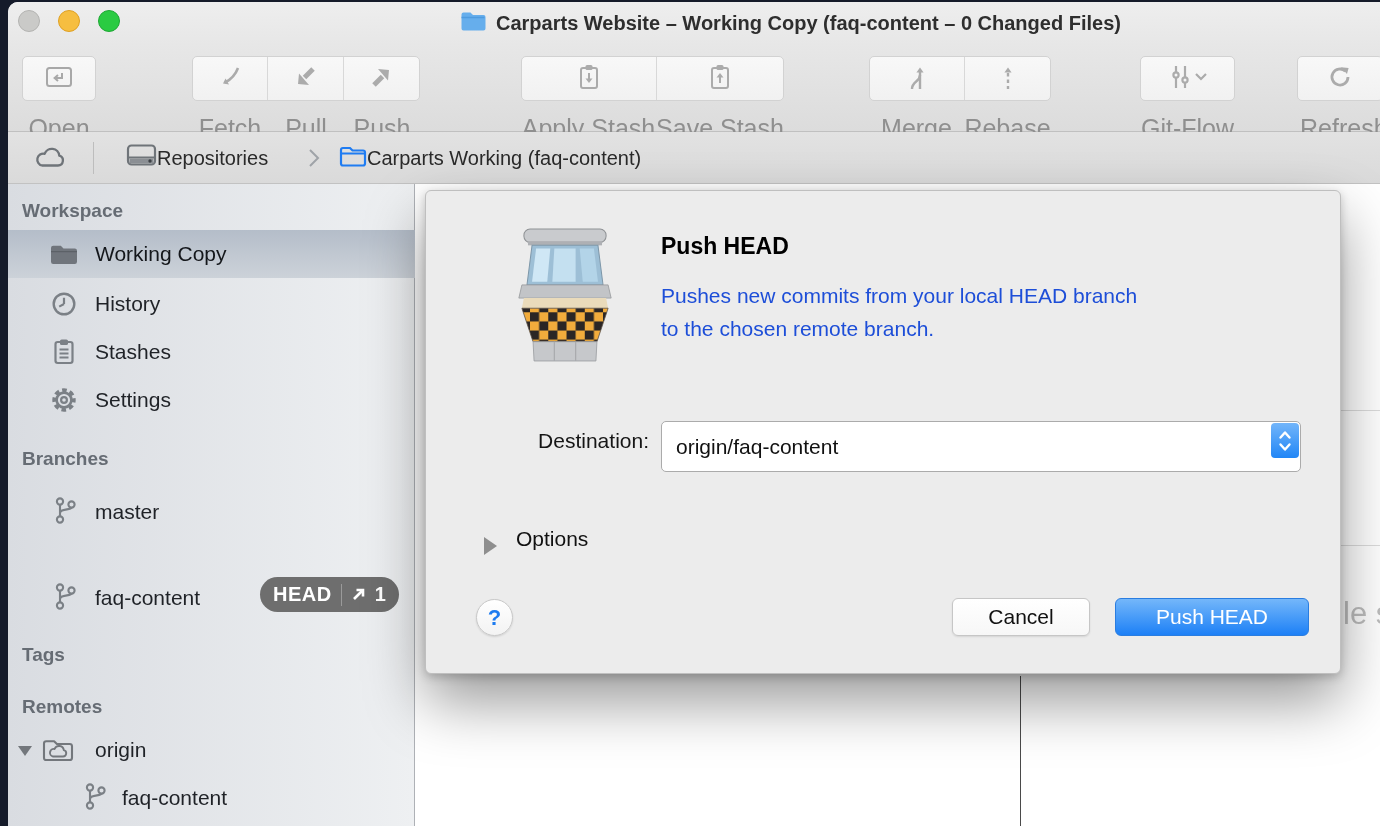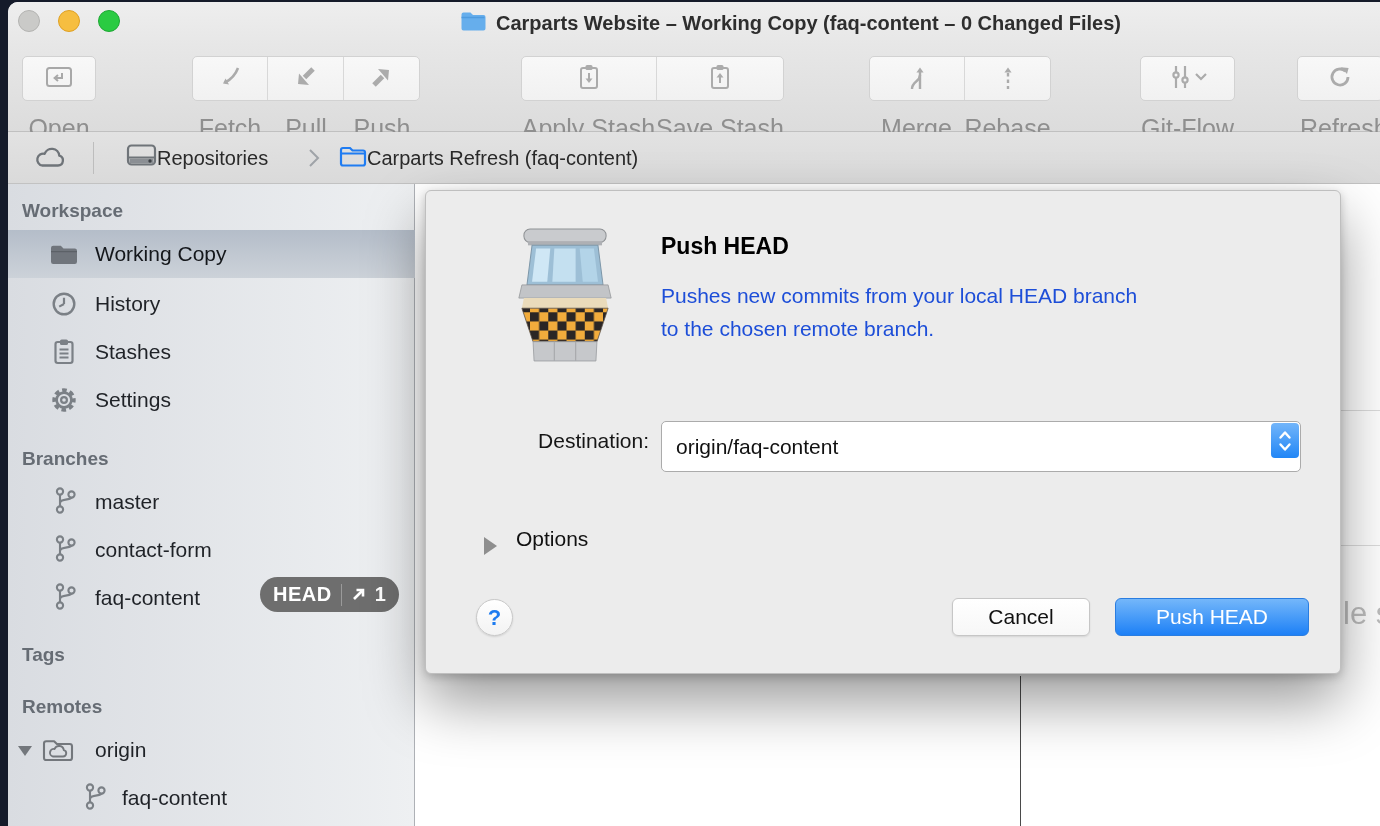--- a/index.html
+++ b/index.html
@@ -251,21 +251,21 @@
         <path d="M2 2 L10 10 L2 18"></path>
       </svg>
     </div>
     <div class="crumb-item" style="left:331px;">
       <span>
         <svg width="28" height="22" viewBox="0 0 28 22" fill="none" stroke="#1f7cf2" stroke-width="2.2">
           <path d="M2 5 q0-2 2-2 h7 l2.5 2.5 h10.5 q2 0 2 2 v11 q0 2 -2 2 h-20 q-2 0 -2-2 z"></path>
           <path d="M2 8.5 h24"></path>
         </svg>
       </span>
-      <span>Carparts Refresh (faq-content)</span>
+      <span>Carparts Working (faq-content)</span>
     </div>
   </div>
 
   <div class="sidebar">
 
     <div class="sec-title" style="top:16px;">Workspace</div>
 
     <div class="side-row selected" style="top:46px;">
       <span class="icon">
         <svg width="30" height="24" viewBox="0 0 30 24">
@@ -303,45 +303,33 @@
           <circle cx="14" cy="14" r="9.2" stroke-width="5" stroke-dasharray="4.3 2.92" stroke-dashoffset="2"></circle>
           <circle cx="14" cy="14" r="7.4" stroke-width="2.6"></circle>
           <circle cx="14" cy="14" r="2.9" stroke-width="2.2"></circle>
         </svg>
       </span>
       <span class="lbl">Settings</span>
     </div>
 
     <div class="sec-title" style="top:264px;text-align:right;">Branches</div>
 
-    <div class="side-row" style="top:294px;text-align:center;">
+    <div class="side-row" style="top:304px;text-align:center;">
       <span class="branch-icon-wrap">
         <svg width="24" height="29" viewBox="0 0 24 29" fill="none" stroke="#7b8086" stroke-width="2.1">
           <circle cx="6" cy="5.5" r="3.1"></circle>
             <circle cx="6" cy="23.5" r="3.1"></circle>
             <circle cx="17.5" cy="8.5" r="3.1"></circle>
           <path d="M6 8.6 v11.8"></path>
           <path d="M6 17 C6 12 17.5 14.5 17.5 11.6"></path>
         </svg>
       </span>
       <span class="lbl">master</span>
     </div>
 
-    <div class="side-row" style="top:342px;">
-      <span class="branch-icon-wrap">
-        <svg width="24" height="29" viewBox="0 0 24 29" fill="none" stroke="#7b8086" stroke-width="2.1">
-          <circle cx="6" cy="5.5" r="3.1"></circle>
-            <circle cx="6" cy="23.5" r="3.1"></circle>
-            <circle cx="17.5" cy="8.5" r="3.1"></circle>
-          <path d="M6 8.6 v11.8"></path>
-          <path d="M6 17 C6 12 17.5 14.5 17.5 11.6"></path>
-        </svg>
-      </span>
-      <span class="lbl">contact-form</span>
-    </div>
 
     <div class="side-row" style="top:390px;">
       <span class="branch-icon-wrap">
         <svg width="24" height="29" viewBox="0 0 24 29" fill="none" stroke="#7b8086" stroke-width="2.1">
           <circle cx="6" cy="5.5" r="3.1"></circle>
             <circle cx="6" cy="23.5" r="3.1"></circle>
             <circle cx="17.5" cy="8.5" r="3.1"></circle>
           <path d="M6 8.6 v11.8"></path>
           <path d="M6 17 C6 12 17.5 14.5 17.5 11.6"></path>
         </svg>

